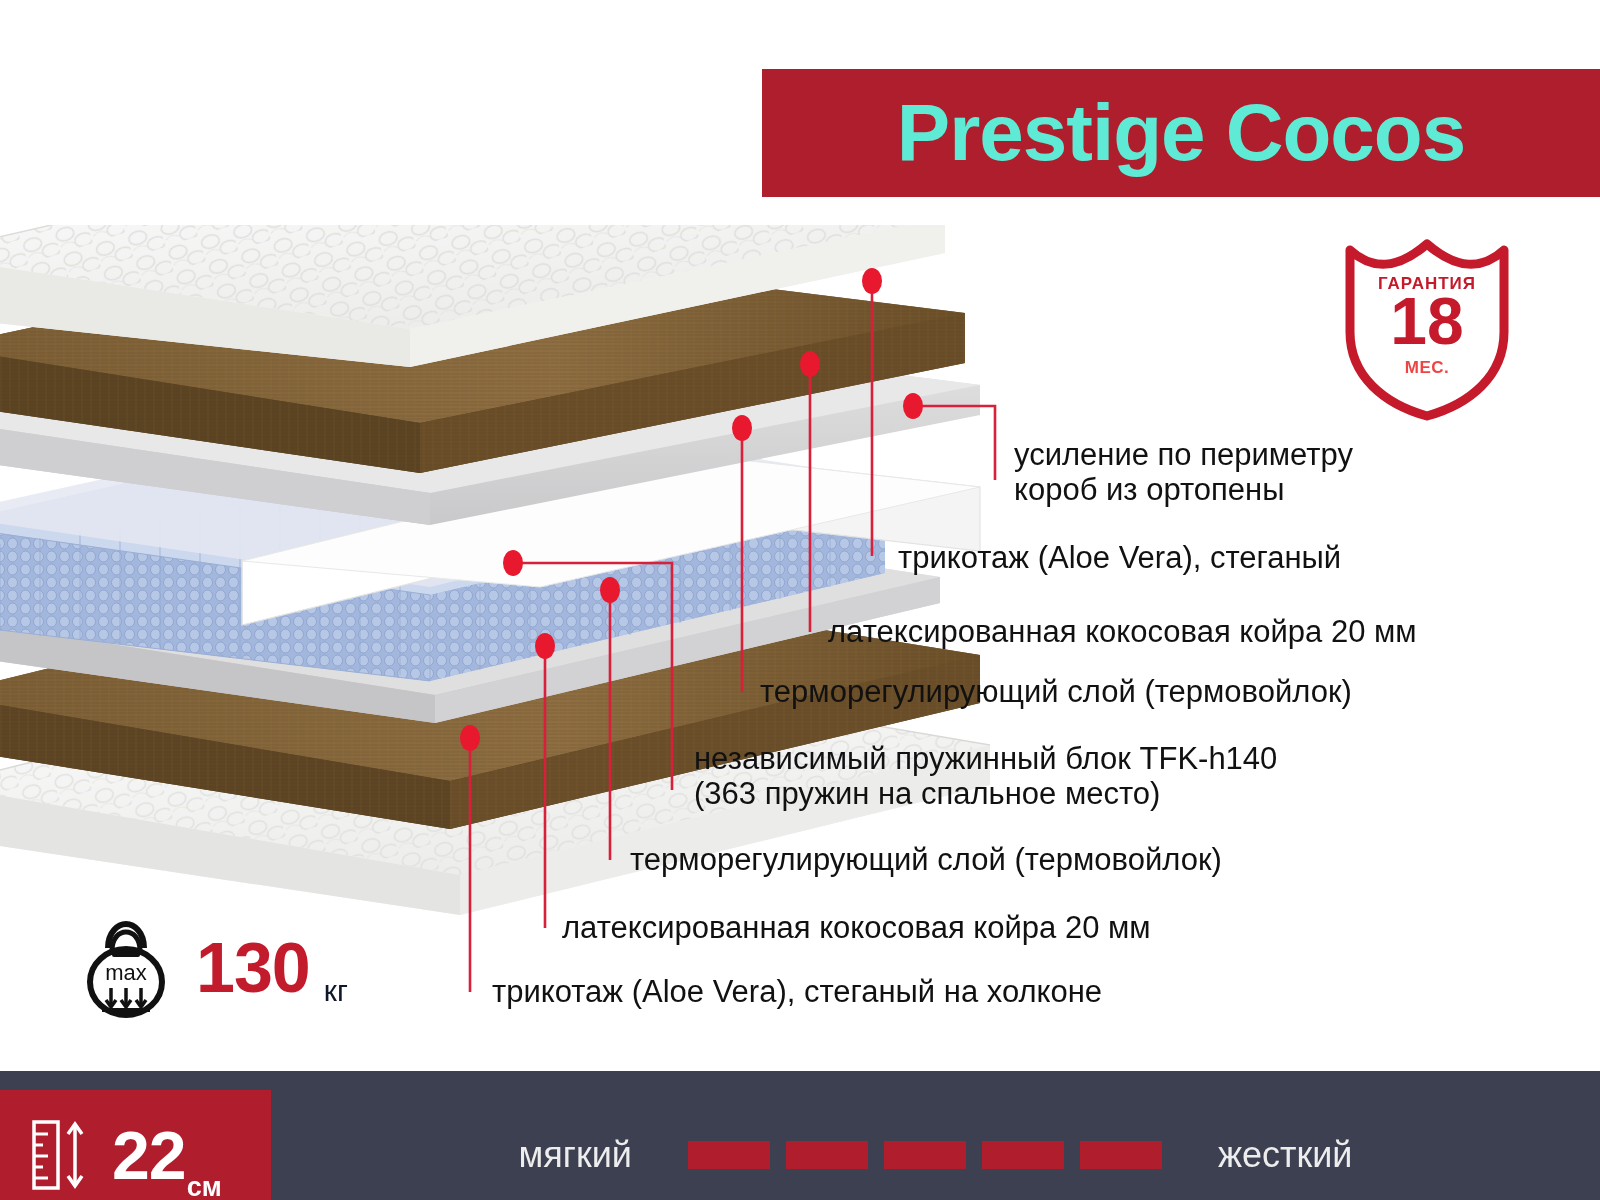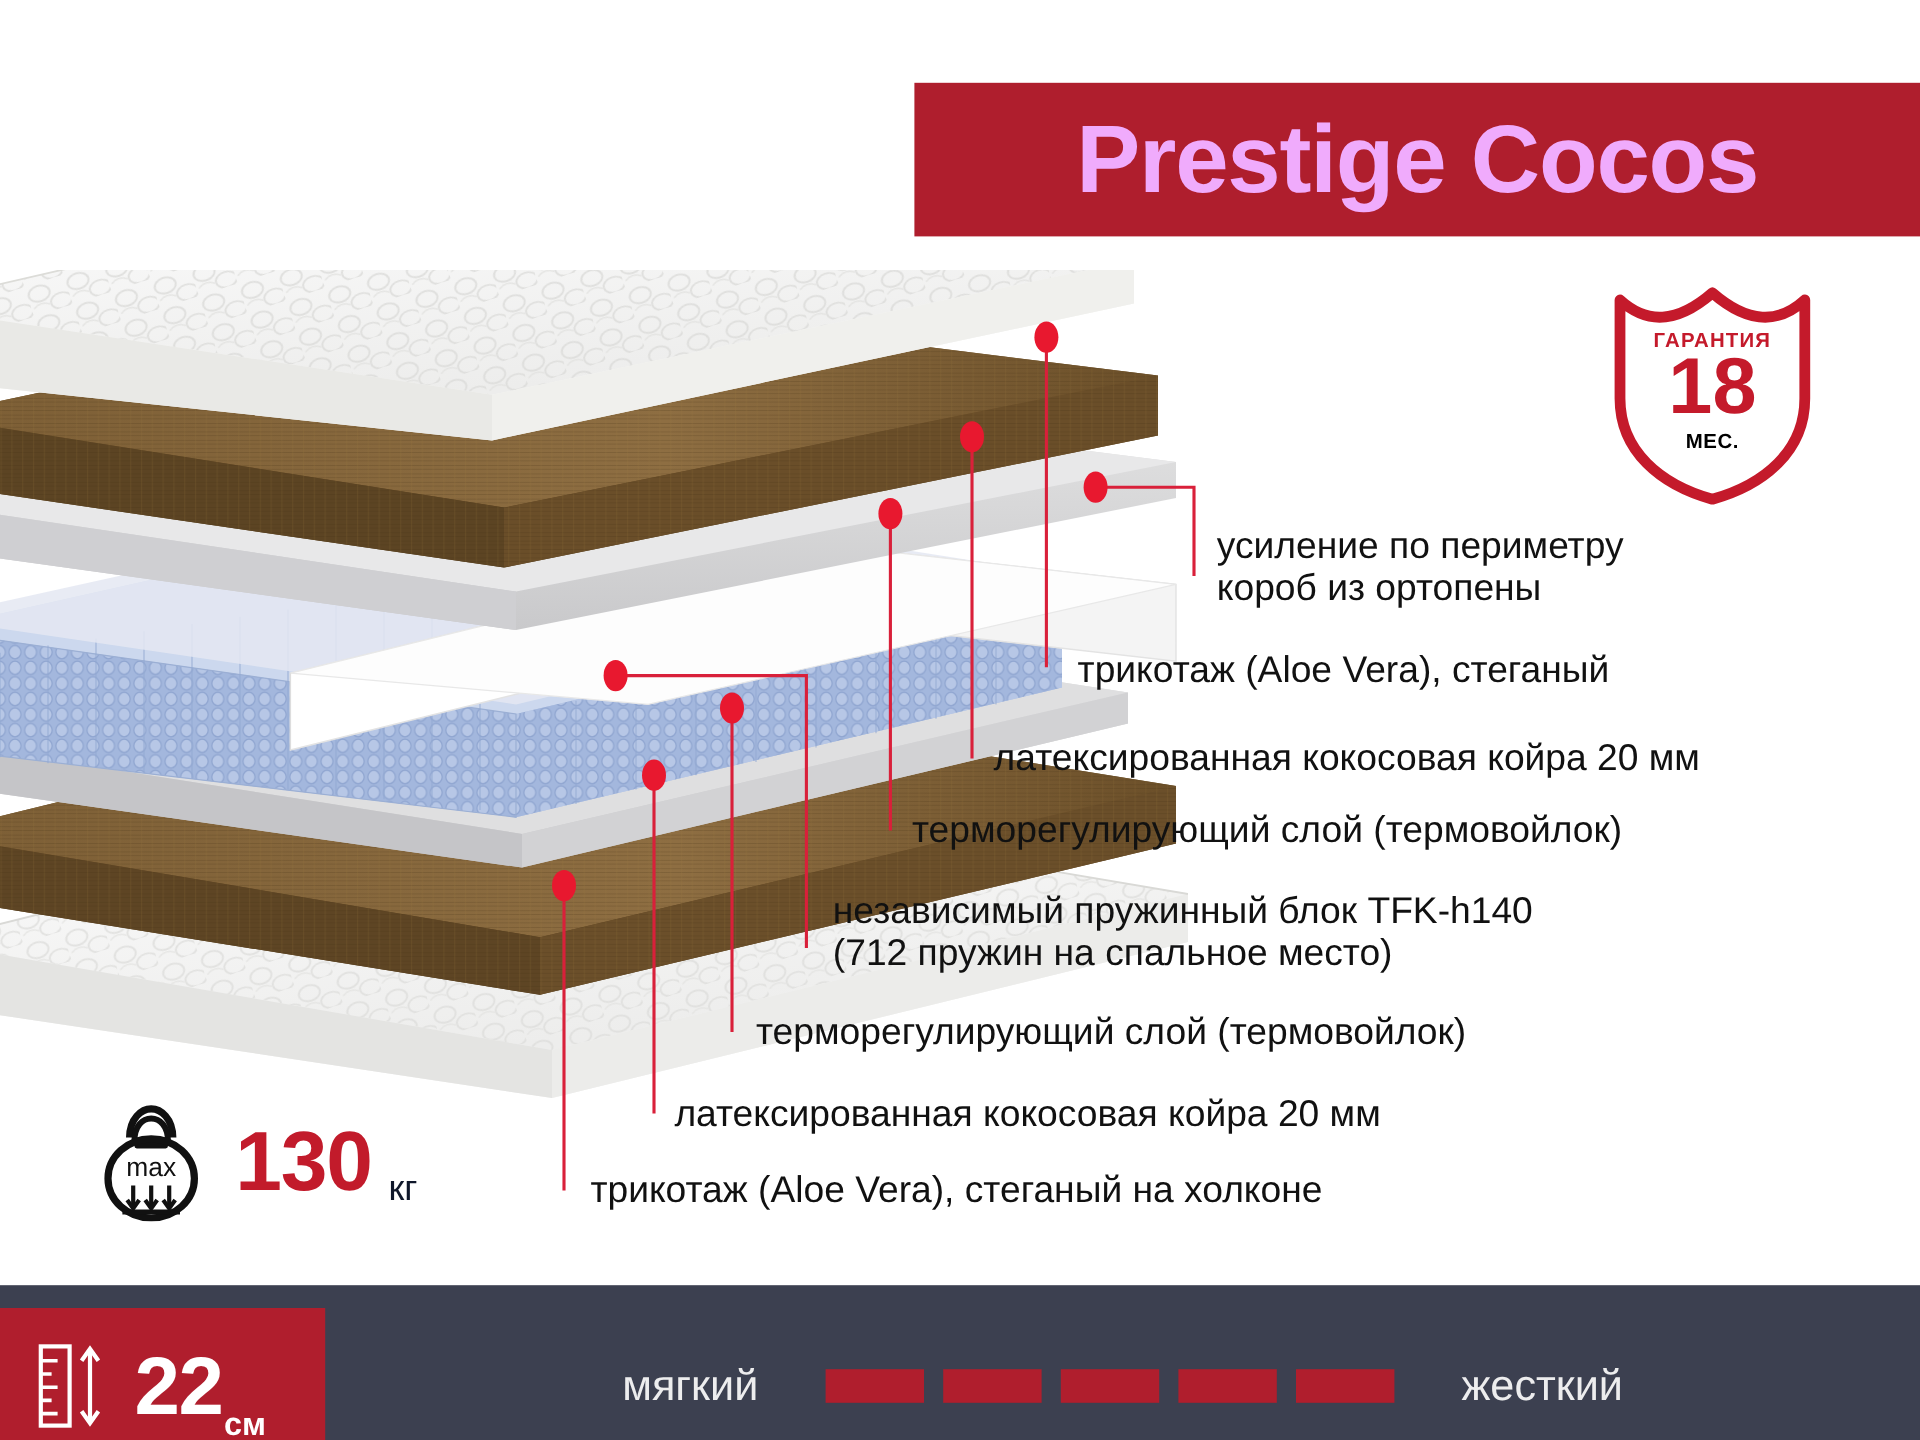--- a/index.html
+++ b/index.html
@@ -2,32 +2,32 @@
 <html><head>
 <meta charset="utf-8">
 <style>
   html,body{margin:0;padding:0;background:#fff;}
   body{width:1600px;height:1200px;position:relative;overflow:hidden;
        font-family:"Liberation Sans","DejaVu Sans",sans-serif;color:#111;}
 
   
   .title-banner{position:absolute;left:762px;top:69px;width:838px;height:128px;
     background:#AF1E2D;display:flex;align-items:center;justify-content:center;}
-  .title-banner .txt{color:#f0abfc;font-size:80px;font-weight:700;letter-spacing:-1px;
+  .title-banner .txt{color:#5eead4;font-size:80px;font-weight:700;letter-spacing:-1px;
     line-height:1;white-space:nowrap;}
 
   
   .shield{position:absolute;left:1342px;top:236px;width:170px;height:186px;}
   .shield svg{position:absolute;inset:0;}
   .shield .s-top{position:absolute;top:38px;left:0;right:0;text-align:center;
     color:#C41A2B;font-size:17px;font-weight:700;letter-spacing:1px;}
   .shield .s-num{position:absolute;top:52px;left:0;right:0;text-align:center;
     color:#C41A2B;font-size:66px;font-weight:700;line-height:1;}
   .shield .s-bot{position:absolute;top:122px;left:0;right:0;text-align:center;
-    color:#000000;font-size:17px;font-weight:700;letter-spacing:.5px;}
+    color:#ef4444;font-size:17px;font-weight:700;letter-spacing:.5px;}
 
   
   .mattress{position:absolute;left:-20px;top:225px;width:1010px;height:700px;}
   .mattress svg{position:absolute;inset:0;}
 
   
   .leaders{position:absolute;left:0;top:0;width:1600px;height:1200px;
     pointer-events:none;}
 
   
@@ -236,21 +236,21 @@
 </div>
 
 <div class="label" style="left:898px;top:541px;">трикотаж (Aloe Vera), стеганый</div>
 
 <div class="label" style="left:828px;top:615px;">латексированная кокосовая койра 20 мм</div>
 
 <div class="label" style="left:760px;top:675px;">терморегулирующий слой (термовойлок)</div>
 
 <div class="label l2" style="left:694px;top:742px;">
   <div>независимый пружинный блок TFK-h140</div>
-  <div>(712 пружин на спальное место)</div>
+  <div>(363 пружин на спальное место)</div>
 </div>
 
 <div class="label" style="left:630px;top:843px;">терморегулирующий слой (термовойлок)</div>
 
 <div class="label" style="left:562px;top:911px;">латексированная кокосовая койра 20 мм</div>
 
 <div class="label" style="left:492px;top:975px;">трикотаж (Aloe Vera), стеганый на холконе</div>
 
 <div class="weight">
   <div class="kb">

